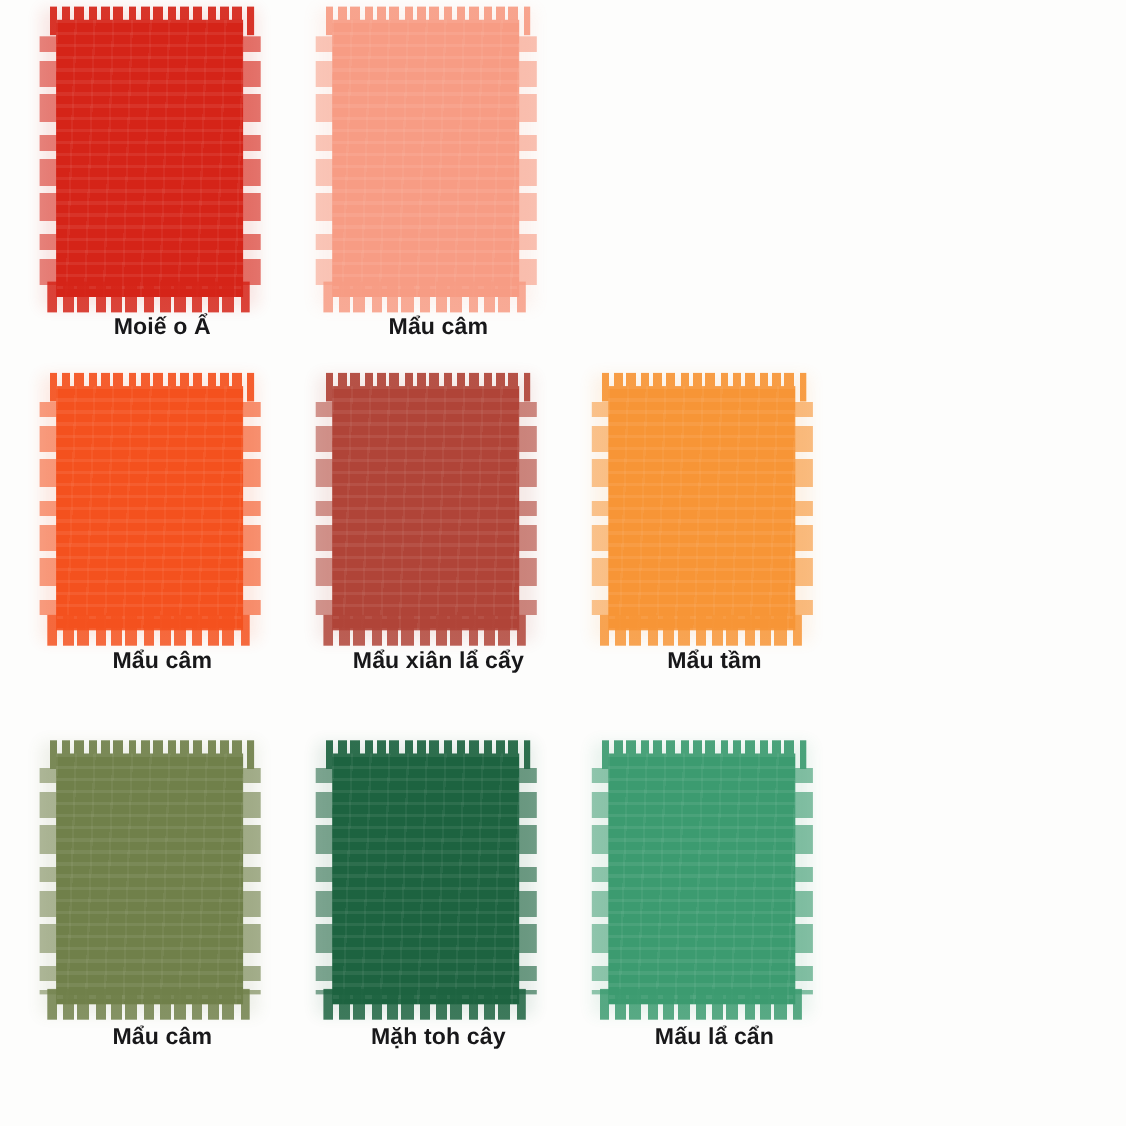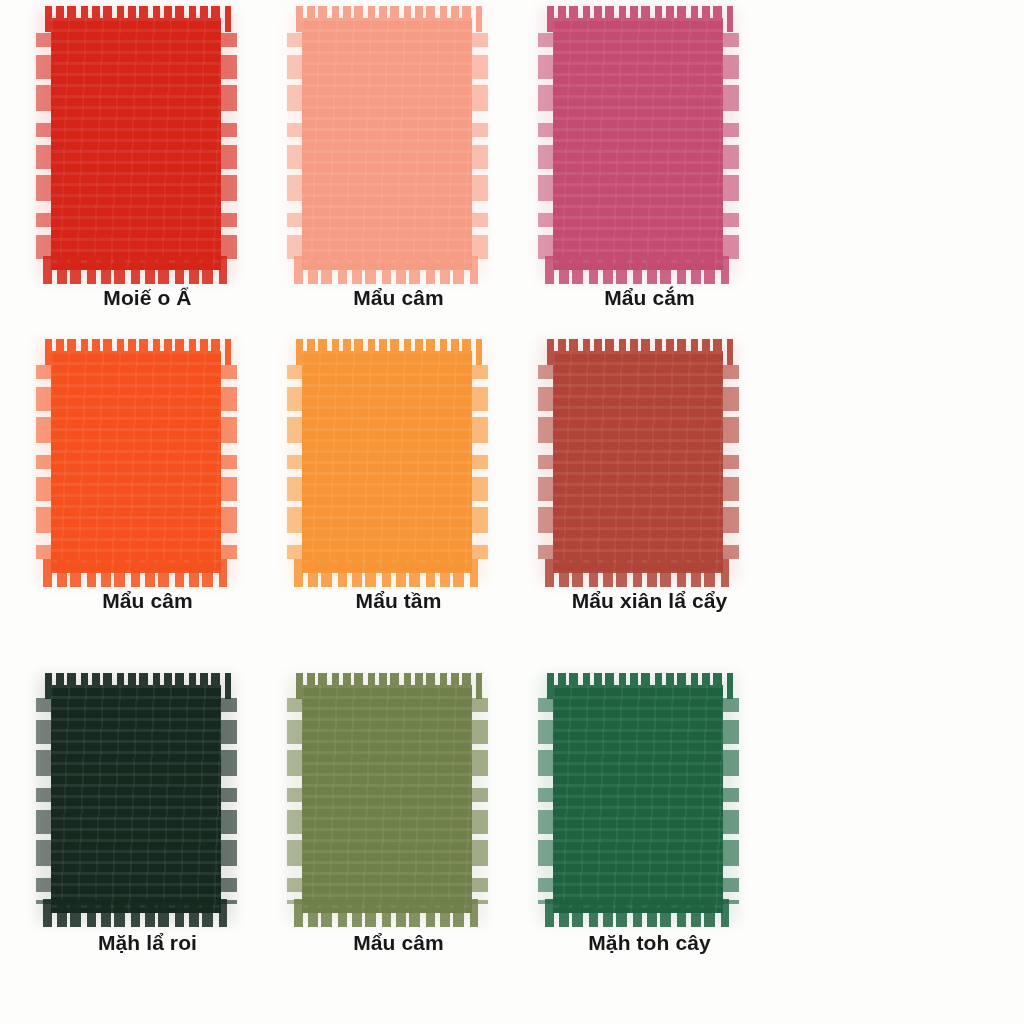--- a/index.html
+++ b/index.html
@@ -154,82 +154,60 @@
       <div class="swatch-paint-wrap" style="--c: #f79c84;">
         <div class="swatch-halo"></div>
         <div class="swatch-flank-left"></div>
         <div class="swatch-flank-right"></div>
         <div class="swatch-paint">
           <div class="swatch-texture"></div>
         </div>
       </div>
       <div class="swatch-label">Mẩu câm</div>
     </div>
-    <div class="swatch-cell">
-      <div class="swatch-paint-wrap" style="--c: #c44b72;">
-        <div class="swatch-halo"></div>
-        <div class="swatch-flank-left"></div>
-        <div class="swatch-flank-right"></div>
-        <div class="swatch-paint">
-          <div class="swatch-texture"></div>
-        </div>
-      </div>
-      <div class="swatch-label">Mẩu cắm</div>
-    </div>
   </div>
 
   <div class="swatch-row row-2">
     <div class="swatch-cell">
       <div class="swatch-paint-wrap" style="--c: #f4511e;">
         <div class="swatch-halo"></div>
         <div class="swatch-flank-left"></div>
         <div class="swatch-flank-right"></div>
         <div class="swatch-paint">
           <div class="swatch-texture"></div>
         </div>
       </div>
       <div class="swatch-label">Mẩu câm</div>
     </div>
     <div class="swatch-cell">
+      <div class="swatch-paint-wrap" style="--c: #b04438;">
+        <div class="swatch-halo"></div>
+        <div class="swatch-flank-left"></div>
+        <div class="swatch-flank-right"></div>
+        <div class="swatch-paint">
+          <div class="swatch-texture"></div>
+        </div>
+      </div>
+      <div class="swatch-label">Mẩu xiân lẩ cẩy</div>
+    </div>
+    <div class="swatch-cell">
       <div class="swatch-paint-wrap" style="--c: #f79536;">
         <div class="swatch-halo"></div>
         <div class="swatch-flank-left"></div>
         <div class="swatch-flank-right"></div>
         <div class="swatch-paint">
           <div class="swatch-texture"></div>
         </div>
       </div>
       <div class="swatch-label">Mẩu tầm</div>
     </div>
-    <div class="swatch-cell">
-      <div class="swatch-paint-wrap" style="--c: #b04438;">
-        <div class="swatch-halo"></div>
-        <div class="swatch-flank-left"></div>
-        <div class="swatch-flank-right"></div>
-        <div class="swatch-paint">
-          <div class="swatch-texture"></div>
-        </div>
-      </div>
-      <div class="swatch-label">Mẩu xiân lẩ cẩy</div>
-    </div>
   </div>
 
   <div class="swatch-row row-3">
     <div class="swatch-cell">
-      <div class="swatch-paint-wrap" style="--c: #16291f;">
-        <div class="swatch-halo"></div>
-        <div class="swatch-flank-left"></div>
-        <div class="swatch-flank-right"></div>
-        <div class="swatch-paint">
-          <div class="swatch-texture"></div>
-        </div>
-      </div>
-      <div class="swatch-label">Mặh lẩ roi</div>
-    </div>
-    <div class="swatch-cell">
       <div class="swatch-paint-wrap" style="--c: #70804a;">
         <div class="swatch-halo"></div>
         <div class="swatch-flank-left"></div>
         <div class="swatch-flank-right"></div>
         <div class="swatch-paint">
           <div class="swatch-texture"></div>
         </div>
       </div>
       <div class="swatch-label">Mẩu câm</div>
     </div>
@@ -237,15 +215,26 @@
       <div class="swatch-paint-wrap" style="--c: #1d6340;">
         <div class="swatch-halo"></div>
         <div class="swatch-flank-left"></div>
         <div class="swatch-flank-right"></div>
         <div class="swatch-paint">
           <div class="swatch-texture"></div>
         </div>
       </div>
       <div class="swatch-label">Mặh toh cây</div>
     </div>
+    <div class="swatch-cell">
+      <div class="swatch-paint-wrap" style="--c: #3c9b70;">
+        <div class="swatch-halo"></div>
+        <div class="swatch-flank-left"></div>
+        <div class="swatch-flank-right"></div>
+        <div class="swatch-paint">
+          <div class="swatch-texture"></div>
+        </div>
+      </div>
+      <div class="swatch-label">Mấu lẩ cẩn</div>
+    </div>
   </div>
 
 </div>
 
 </body></html>

